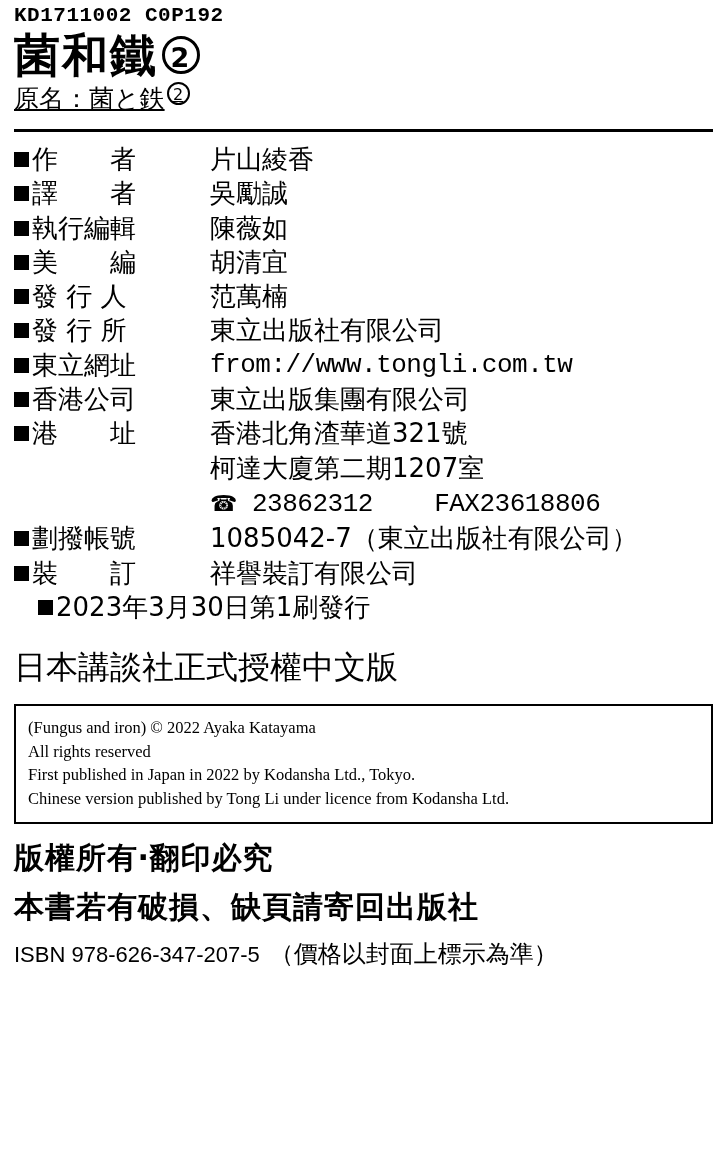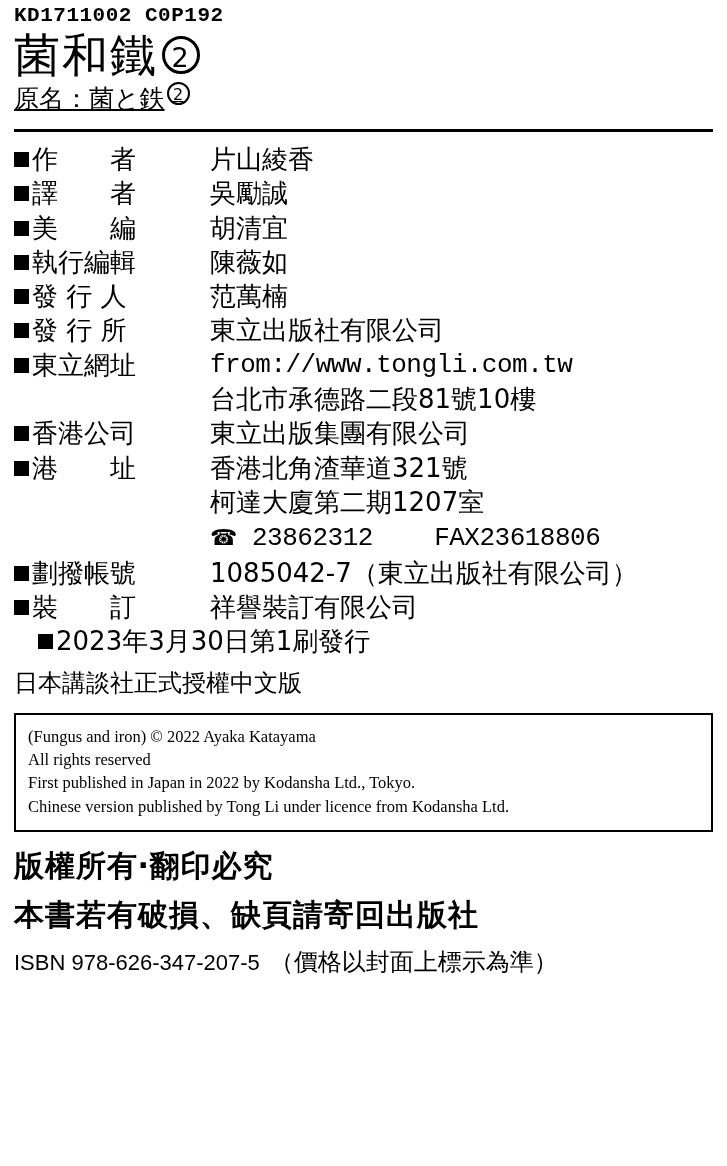--- a/index.html
+++ b/index.html
@@ -25,21 +25,21 @@
   .code-line {
     font-family: "Liberation Mono", monospace;
     font-size: 21px;
     font-weight: 700;
     letter-spacing: 0.5px;
     margin-top: 4px;
     margin-bottom: 2px;
   }
   .title-main {
     font-family: "DejaVu Sans", sans-serif;
-    font-weight: 400;
+    font-weight: 700;
     font-size: 46px;
     letter-spacing: 2px;
     line-height: 1.15;
     display: flex;
     align-items: center;
   }
   .circled {
     display: inline-block;
     width: 38px;
     height: 38px;
@@ -130,23 +130,23 @@
   }
   .pub-date {
     font-family: "DejaVu Sans", sans-serif;
     font-size: 26px;
     margin-top: 0px;
     line-height: 1.32;
     padding-left: 24px;
   }
   .license-line {
     font-family: "DejaVu Sans", sans-serif;
-    font-size: 24px;
+    font-size: 32px;
     font-weight: 500;
-    margin-top: 8px;
+    margin-top: 22px;
     margin-bottom: 14px;
   }
   .copyright-box {
     border: 2px solid #000;
     padding: 10px 12px 12px 12px;
     font-family: "Liberation Serif", serif;
     font-size: 16.5px;
     line-height: 1.42;
     margin-bottom: 14px;
   }
@@ -209,42 +209,38 @@
     <tbody>
         <tr>
       <td class="label-cell"><span class="bullet"></span><span class="lbl">作　　者</span></td>
       <td class="value-cell">片山綾香</td>
     </tr>
     <tr>
       <td class="label-cell"><span class="bullet"></span><span class="lbl">譯　　者</span></td>
       <td class="value-cell">吳勵誠</td>
     </tr>
     <tr>
+      <td class="label-cell"><span class="bullet"></span><span class="lbl">執行編輯</span></td>
+      <td class="value-cell">陳薇如</td>
+    </tr>
+    <tr>
       <td class="label-cell"><span class="bullet"></span><span class="lbl">美　　編</span></td>
       <td class="value-cell">胡清宜</td>
     </tr>
     <tr>
-      <td class="label-cell"><span class="bullet"></span><span class="lbl">執行編輯</span></td>
-      <td class="value-cell">陳薇如</td>
-    </tr>
-    <tr>
       <td class="label-cell"><span class="bullet"></span><span class="lbl">發 行 人</span></td>
       <td class="value-cell">范萬楠</td>
     </tr>
     <tr>
       <td class="label-cell"><span class="bullet"></span><span class="lbl">發 行 所</span></td>
       <td class="value-cell">東立出版社有限公司</td>
     </tr>
     <tr>
       <td class="label-cell"><span class="bullet"></span><span class="lbl">東立網址</span></td>
       <td class="value-cell mono">from://www.tongli.com.tw</td>
-    </tr>
-    <tr class="sub-row">
-      <td class="label-cell"></td>
-      <td class="value-cell">台北市承德路二段81號10樓</td>
     </tr>
     <tr>
       <td class="label-cell"><span class="bullet"></span><span class="lbl">香港公司</span></td>
       <td class="value-cell">東立出版集團有限公司</td>
     </tr>
     <tr>
       <td class="label-cell"><span class="bullet"></span><span class="lbl">港　　址</span></td>
       <td class="value-cell">香港北角渣華道321號</td>
     </tr>
     <tr class="sub-row">

